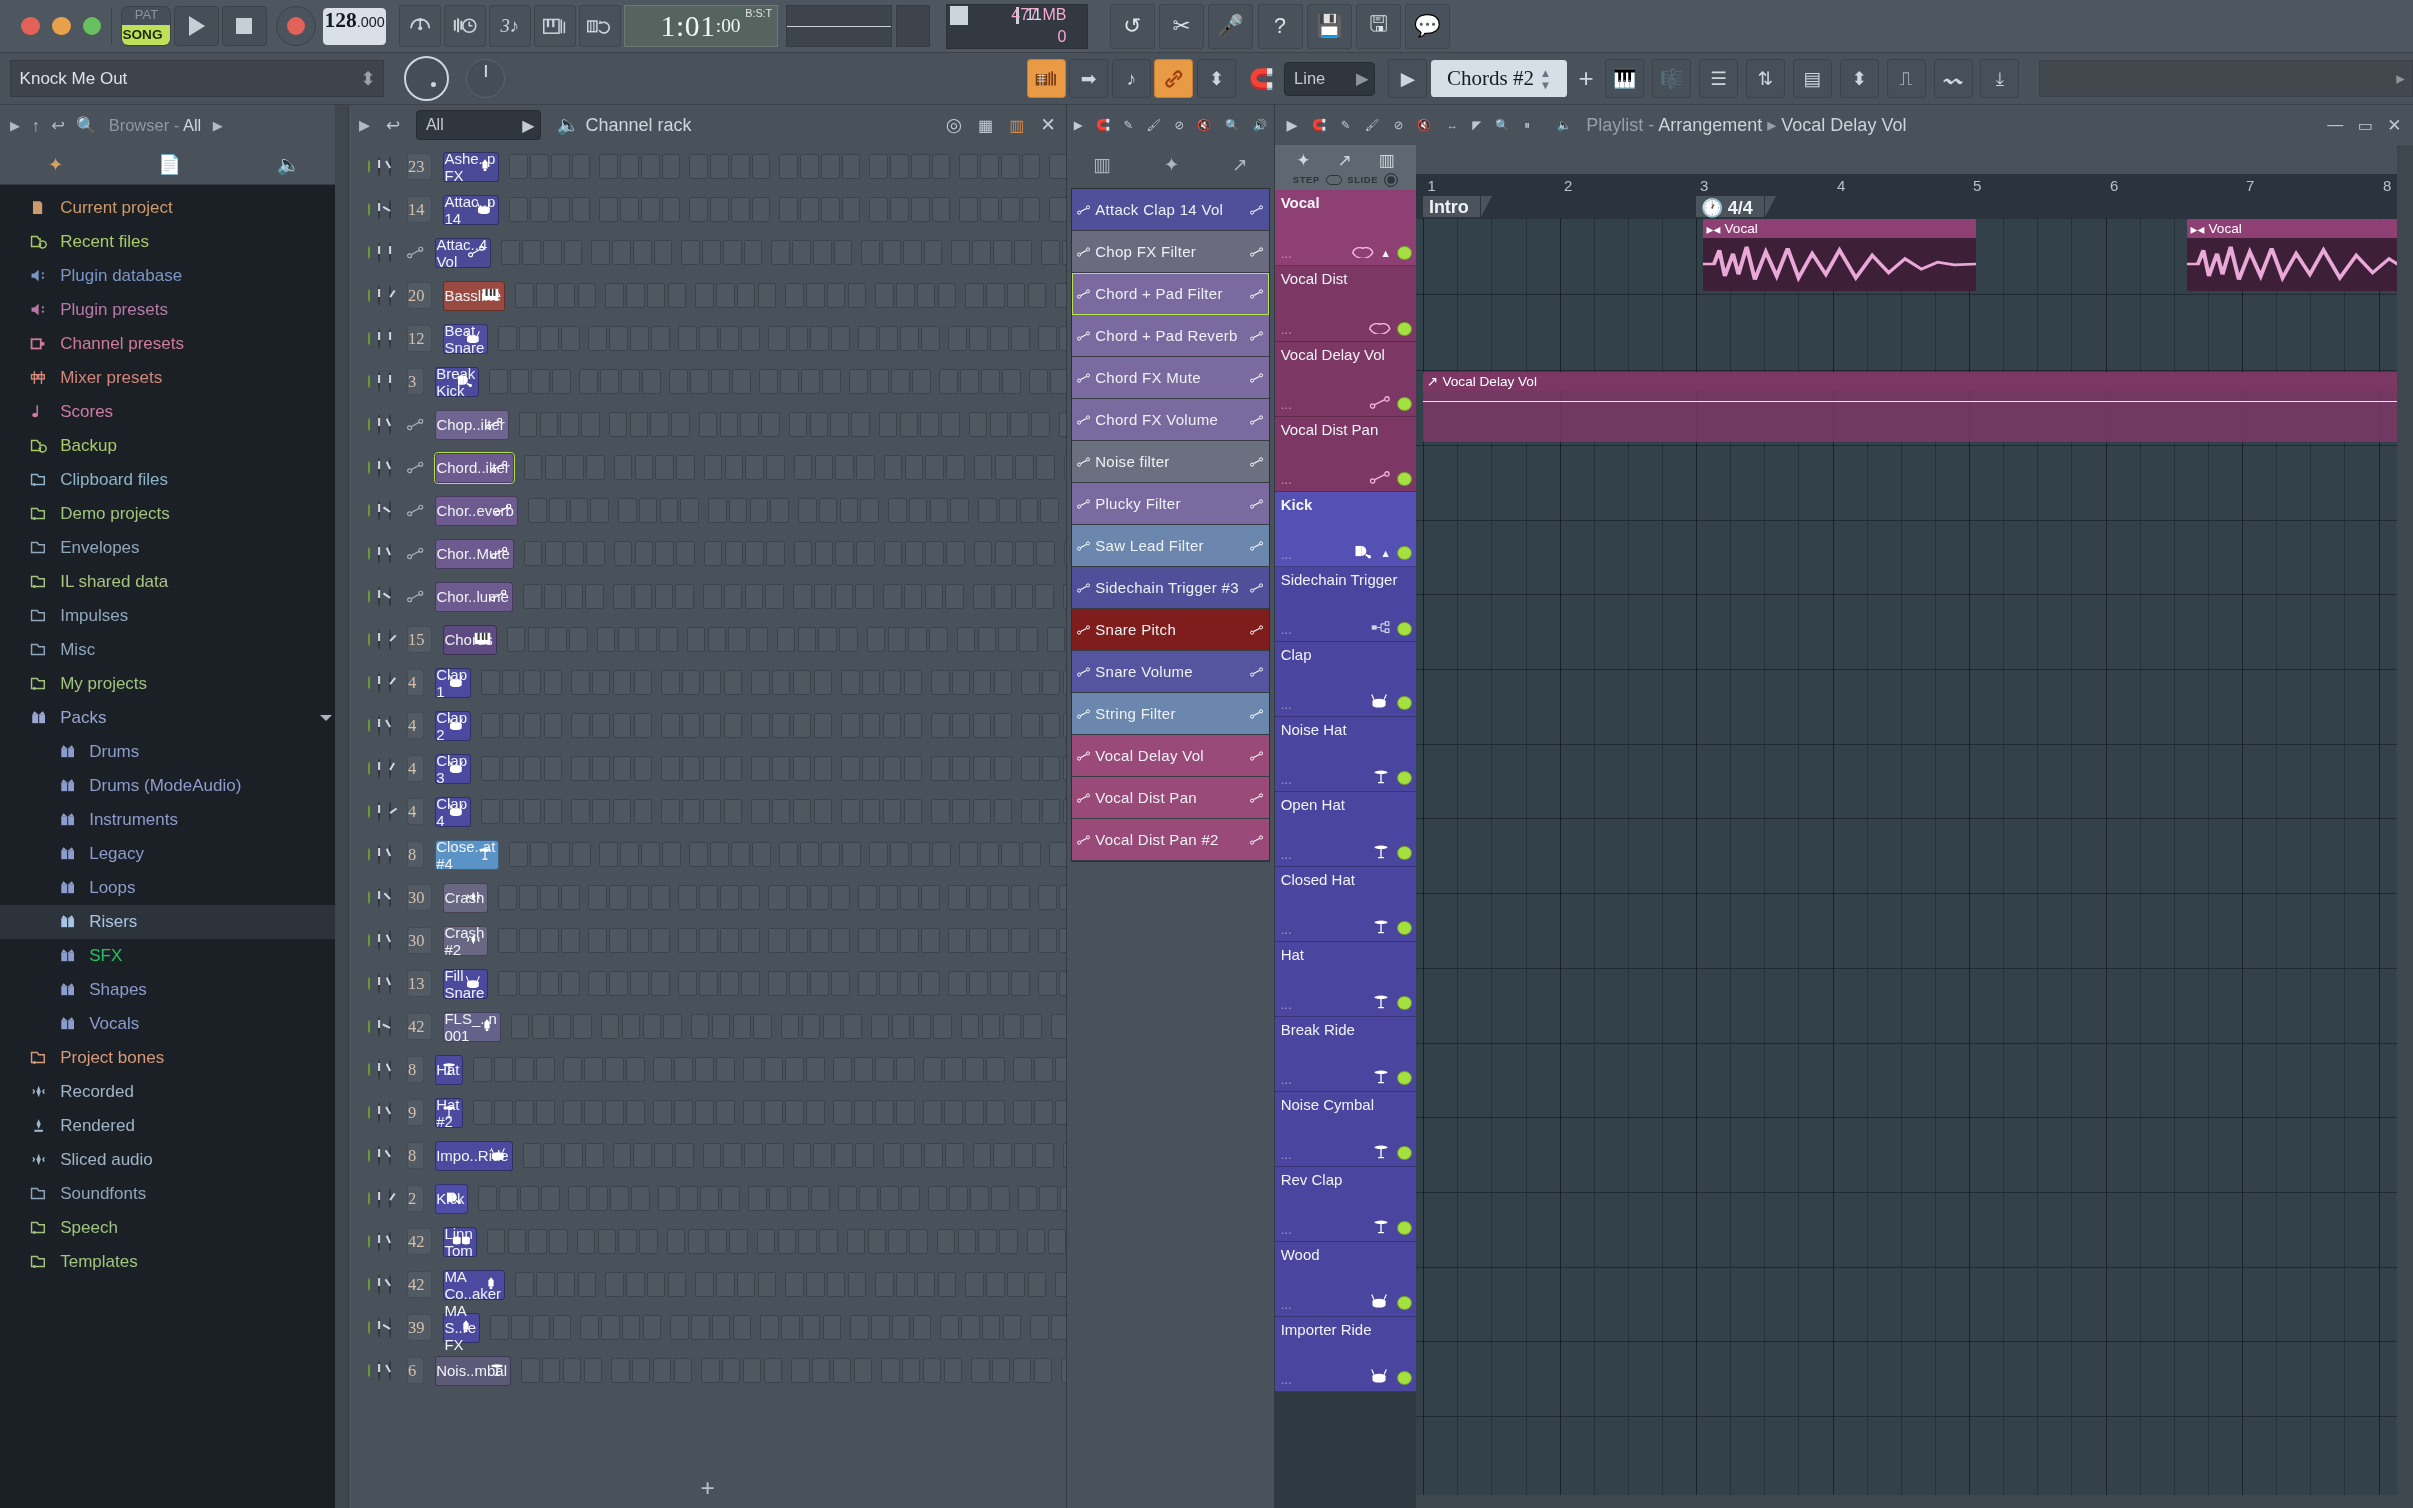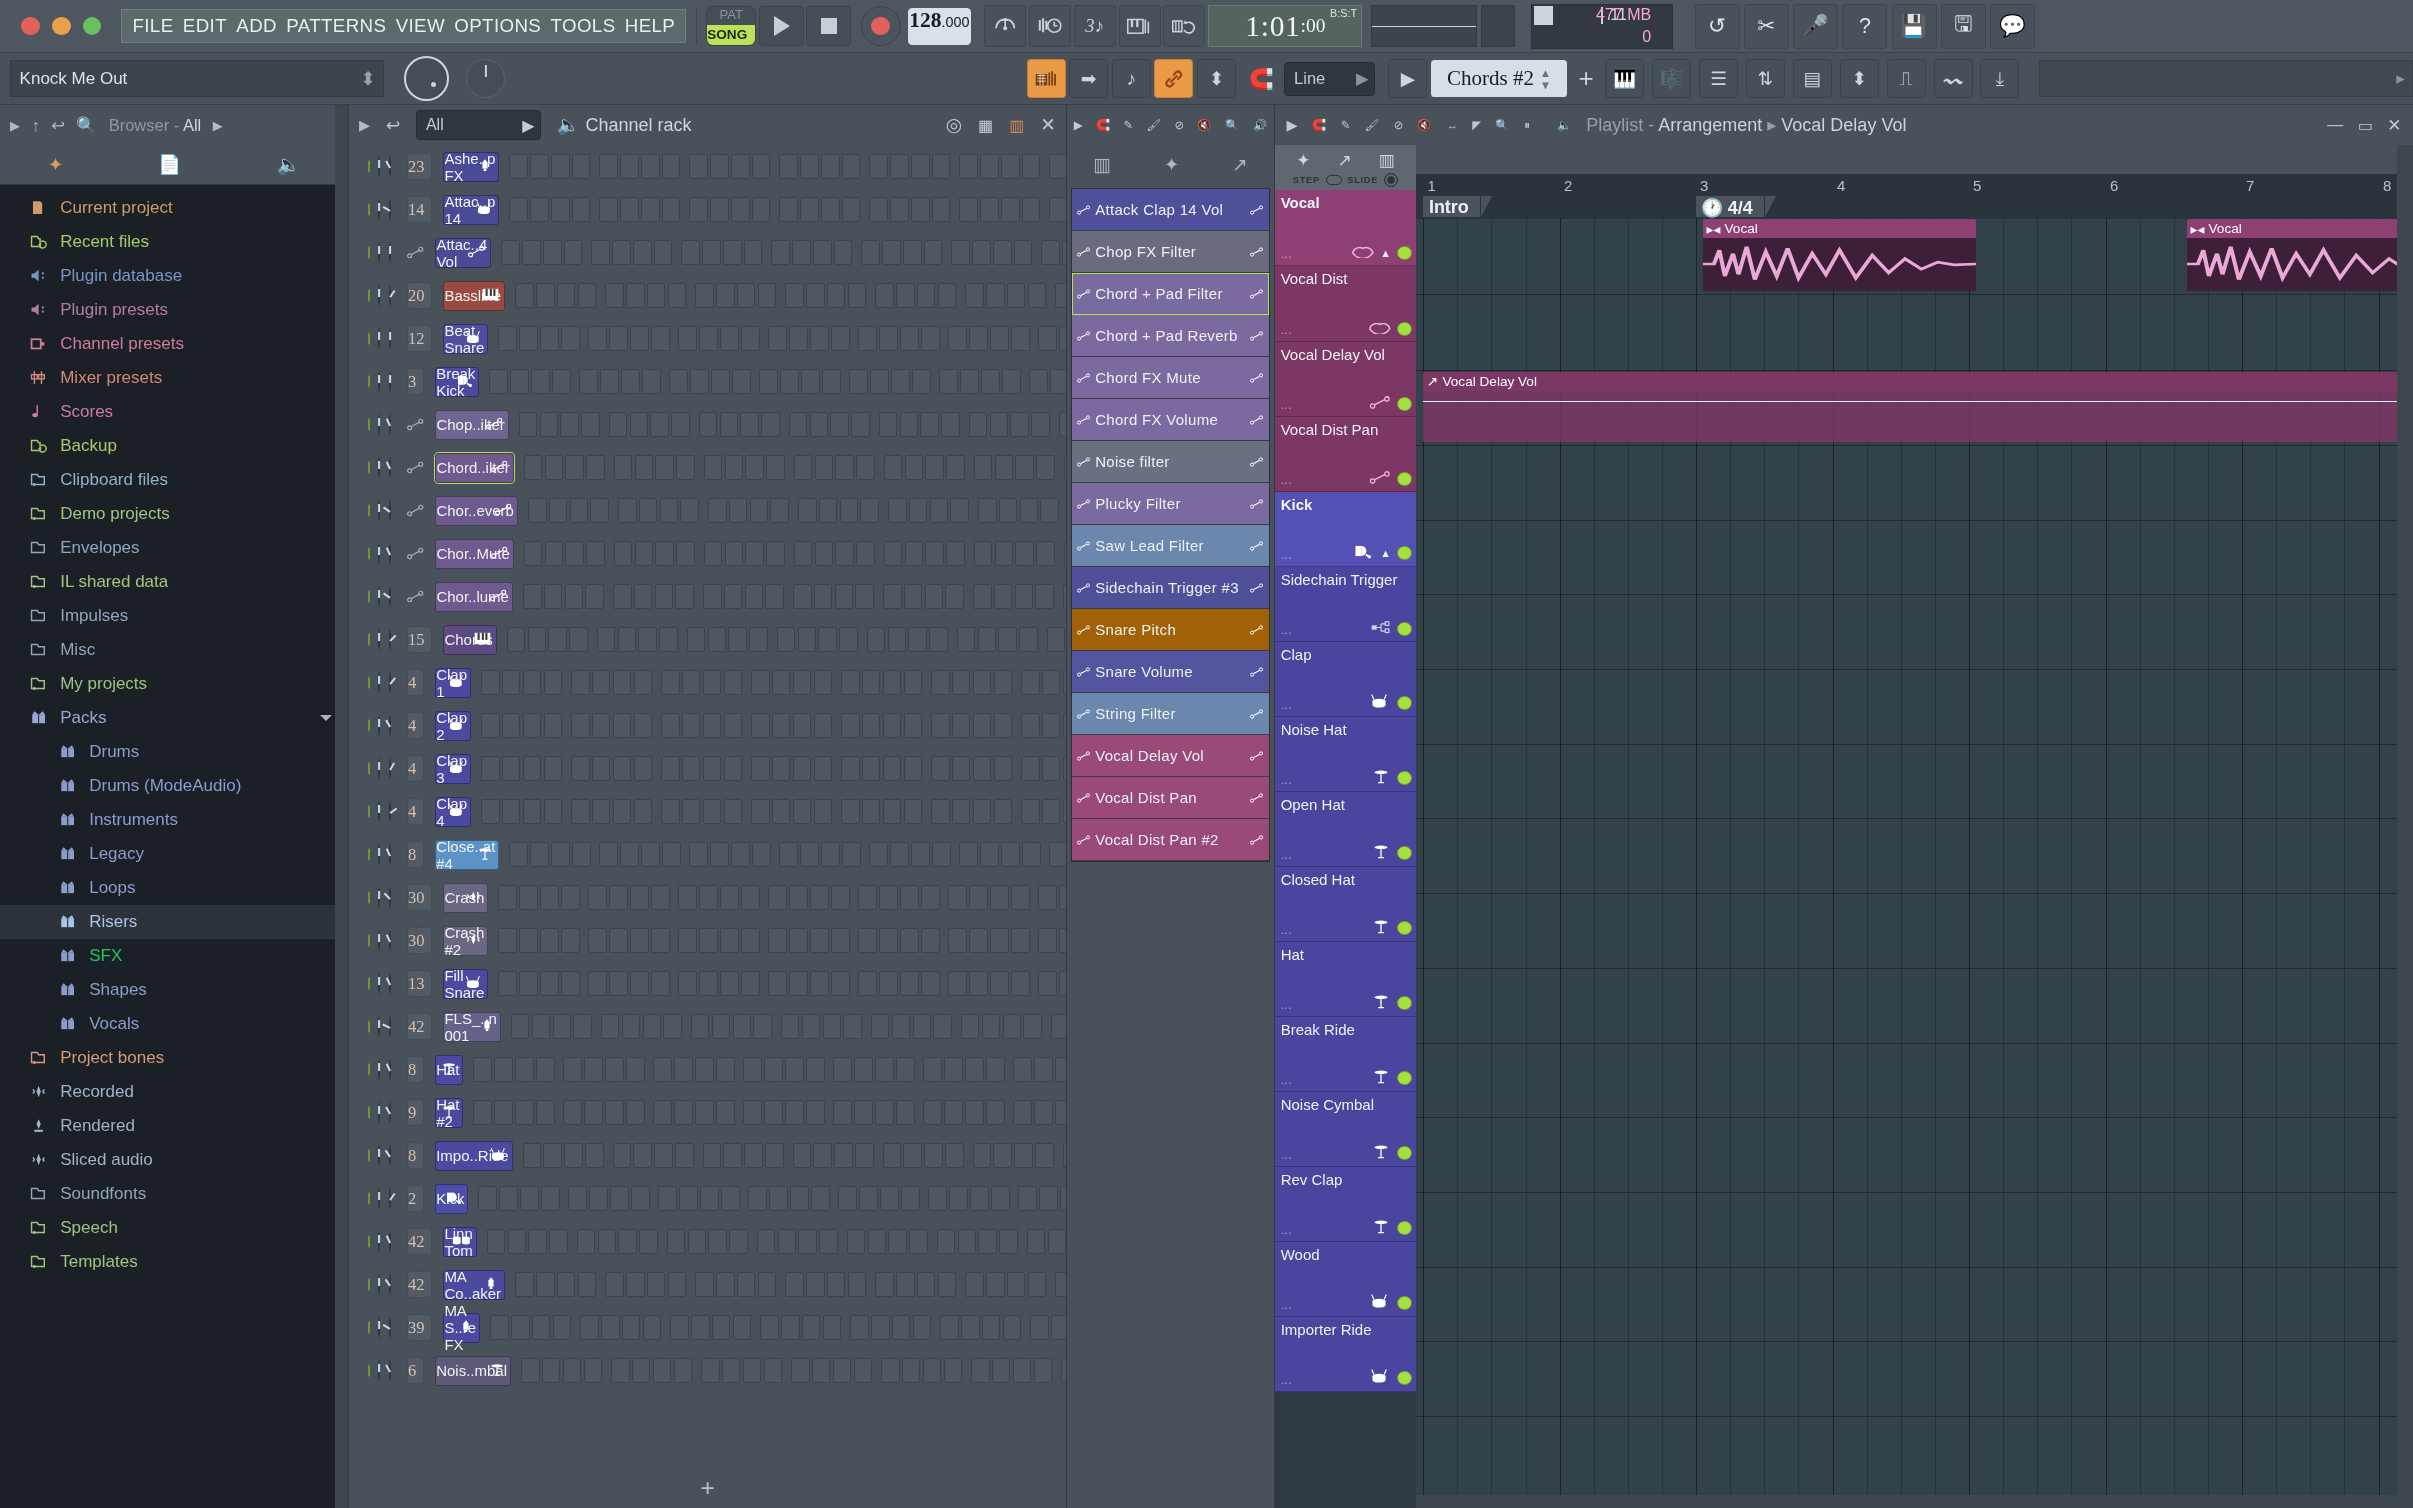--- a/index.html
+++ b/index.html
@@ -195,30 +195,20 @@
 
 <div id="app">
 
   <div class="titlebar">
     <div class="traffic">
       <div class="dot r"></div>
       <div class="dot y"></div>
       <div class="dot g"></div>
     </div>
 
-    <div class="menubar">
-      <span>FILE</span>
-      <span>EDIT</span>
-      <span>ADD</span>
-      <span>PATTERNS</span>
-      <span>VIEW</span>
-      <span>OPTIONS</span>
-      <span>TOOLS</span>
-      <span>HELP</span>
-    </div>
 
     <div class="tdiv"></div>
 
     <div class="transport">
       <div class="patsong">
         <div class="pat">PAT</div>
         <div class="song">SONG</div>
       </div>
       <div class="tbtn" style="margin-left:2.9px">
         <div class="playglyph"></div>
@@ -2431,21 +2421,21 @@
                 <circle cx="21" cy="4" r="3" fill="none" stroke="#fff" stroke-width="1.8"></circle>
                 <path d="M7 12l11-6" stroke="#fff" stroke-width="2"></path>
               </svg></span>
             <span>Sidechain Trigger #3</span>
             <span class="ln"><svg width="13.6" height="10" viewBox="0 0 26 18">
                 <circle cx="4" cy="14" r="3" fill="none" stroke="#fff" stroke-width="1.8"></circle>
                 <circle cx="21" cy="4" r="3" fill="none" stroke="#fff" stroke-width="1.8"></circle>
                 <path d="M7 12l11-6" stroke="#fff" stroke-width="2"></path>
               </svg></span>
           </div>
-          <div class="apitem" style="background: #a16207; text-align: right;">
+          <div class="apitem" style="background: #7f1d1d; text-align: right;">
             <span style="flex:0 0 auto"><svg width="13.6" height="10" viewBox="0 0 26 18">
                 <circle cx="4" cy="14" r="3" fill="none" stroke="#fff" stroke-width="1.8"></circle>
                 <circle cx="21" cy="4" r="3" fill="none" stroke="#fff" stroke-width="1.8"></circle>
                 <path d="M7 12l11-6" stroke="#fff" stroke-width="2"></path>
               </svg></span>
             <span>Snare Pitch</span>
             <span class="ln"><svg width="13.6" height="10" viewBox="0 0 26 18">
                 <circle cx="4" cy="14" r="3" fill="none" stroke="#fff" stroke-width="1.8"></circle>
                 <circle cx="21" cy="4" r="3" fill="none" stroke="#fff" stroke-width="1.8"></circle>
                 <path d="M7 12l11-6" stroke="#fff" stroke-width="2"></path>

